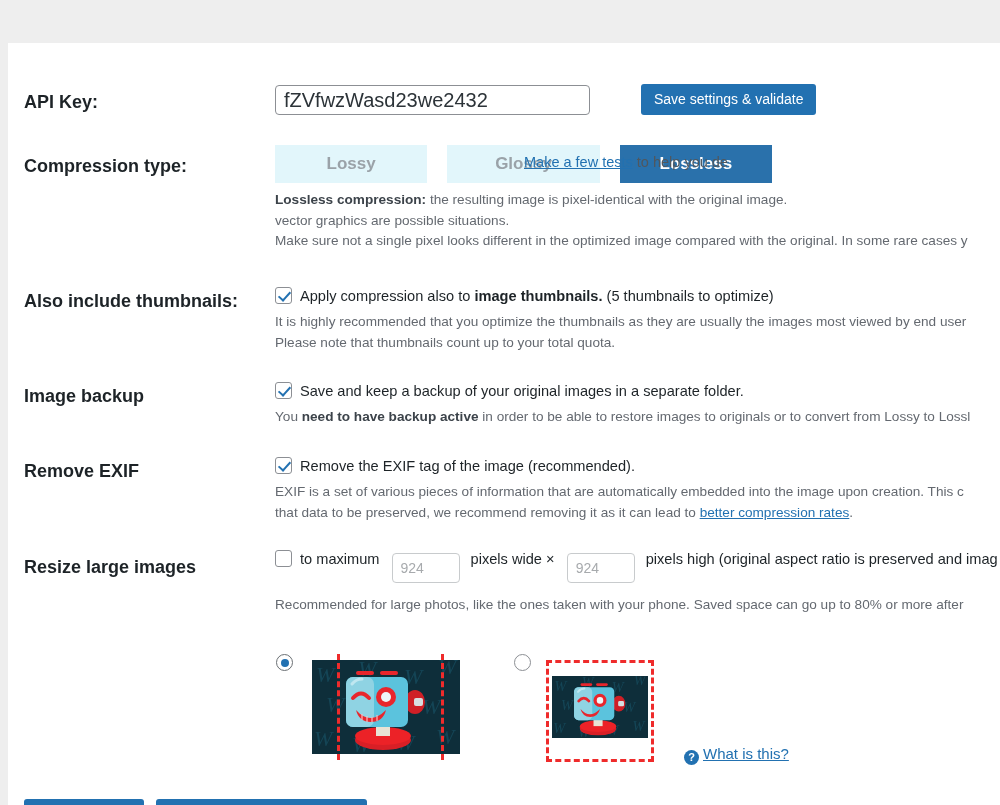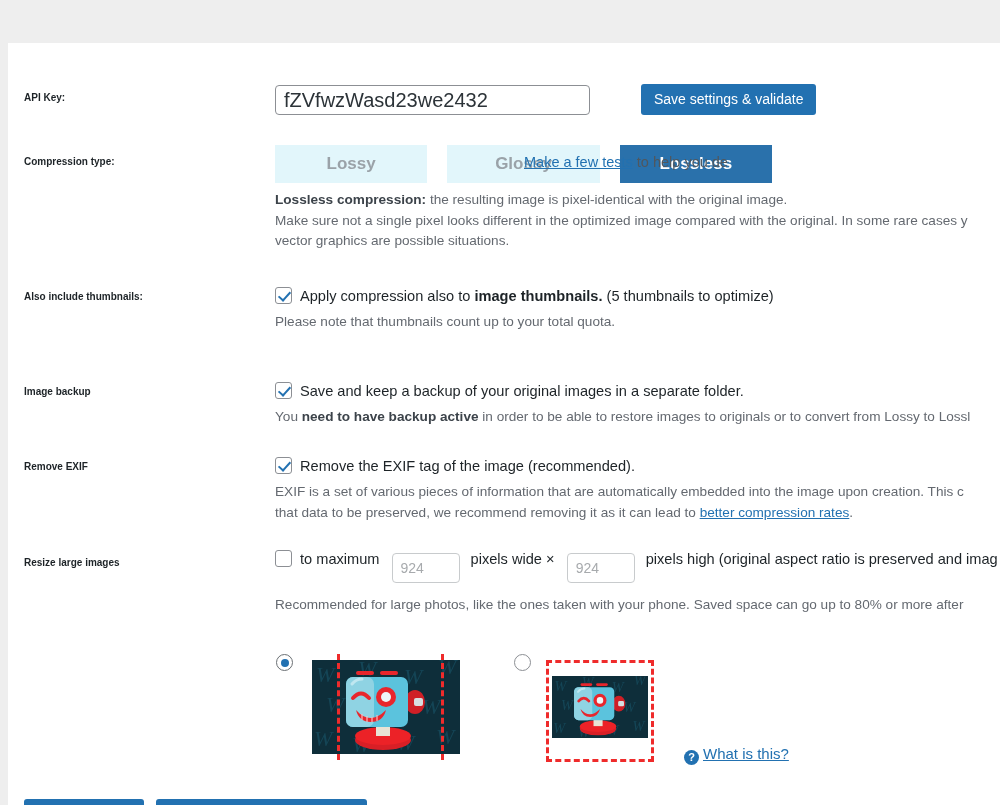--- a/index.html
+++ b/index.html
@@ -59,21 +59,21 @@
   }
 
   .row {
     position: absolute;
     left: 0;
     width: 992px;
   }
   .rowlabel {
     position: absolute;
     left: 16px;
-    font-size: 10px;
+    font-size: 18px;
     font-weight: bold;
     color: #1d2327;
     white-space: nowrap;
   }
   .field {
     position: absolute;
     left: 267px;
   }
 
   
@@ -277,32 +277,33 @@
           <div class="seg">Lossy</div>
           <div class="seg">Glossy</div>
           <div class="seg on">Lossless</div>
         </div>
       </div>
       <div class="seg-note">
         <a class="link">Make a few tests</a><span> to help you de</span>
       </div>
       <div class="field desc" style="top:45px;">
         <div><b class="strong">Lossless compression:</b><span> the resulting image is pixel-identical with the original image.</span></div>
+        <div>vector graphics are possible situations.</div>
         <div>Make sure not a single pixel looks different in the optimized image compared with the original. In some rare cases y</div>
-        <div>vector graphics are possible situations.</div>
       </div>
     </div>
 
     <div class="row" style="top:238px;height:72px;">
       <div class="rowlabel" style="top:10px;">Also include thumbnails:</div>
       <div class="field" style="top:6px;">
         <div class="cbline">
           <span class="cbx checked"></span><span class="lbl">Apply compression also to </span><b>image thumbnails.</b><span> (5 thumbnails to optimize)</span>
         </div>
         <div class="desc" style="margin-top:8px;">
+          <div>It is highly recommended that you optimize the thumbnails as they are usually the images most viewed by end user</div>
           <div>Please note that thumbnails count up to your total quota.</div>
         </div>
       </div>
     </div>
 
     <div class="row" style="top:333px;height:56px;">
       <div class="rowlabel" style="top:10px;">Image backup</div>
       <div class="field" style="top:6px;">
         <div class="cbline">
           <span class="cbx checked"></span><span class="lbl">Save and keep a backup of your original images in a separate folder.</span>

